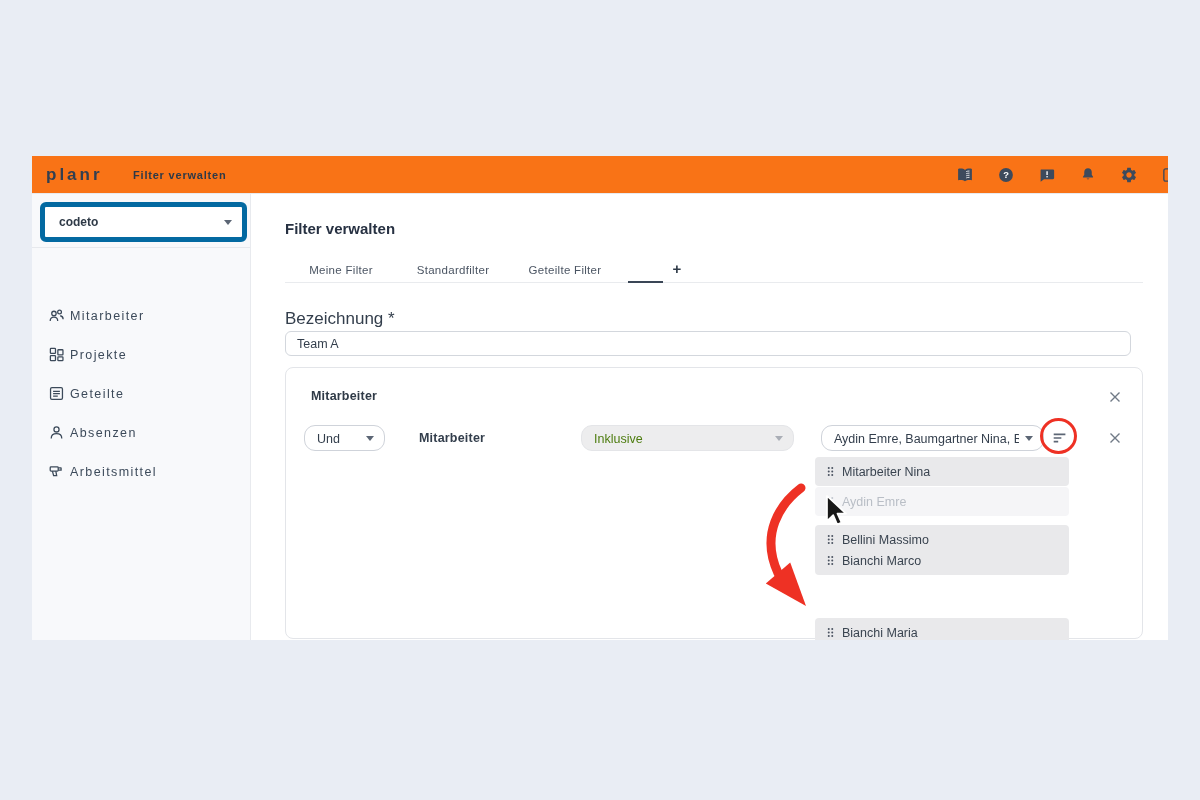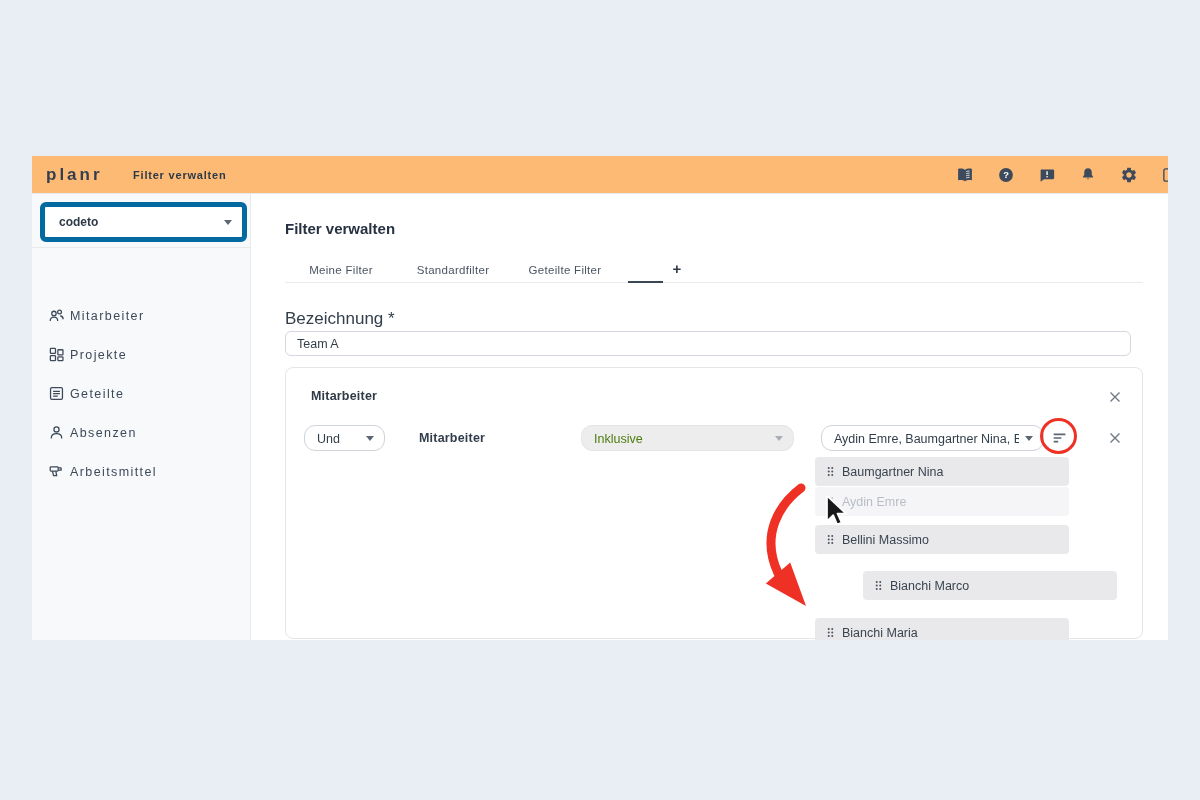--- a/index.html
+++ b/index.html
@@ -8,21 +8,21 @@
     background:#e9edf4;
     font-family:"Liberation Sans", sans-serif;
     overflow:hidden;
     -webkit-font-smoothing:antialiased;
   }
   .window{
     position:absolute;left:32px;top:156px;width:1136px;height:484px;
     background:#ffffff;overflow:hidden;
   }
   
-  .topbar{position:absolute;left:0;top:0;width:1155px;height:37px;background:#fdba74;border-bottom:1px solid #e8eaee;}
+  .topbar{position:absolute;left:0;top:0;width:1155px;height:37px;background:#f97316;border-bottom:1px solid #e8eaee;}
   .logo{position:absolute;left:14px;top:9px;font-size:17px;font-weight:bold;letter-spacing:3px;color:#323f50;}
   .topbar-title{position:absolute;left:101px;top:13px;font-size:11px;font-weight:bold;letter-spacing:0.8px;color:#2e3947;}
   .topbar-icons{position:absolute;right:8px;top:0;height:37px;display:flex;align-items:center;gap:23px;}
   .tb-icon{width:18px;height:18px;display:block;cursor:pointer;}
   
   .sidebar{position:absolute;left:0;top:38px;width:218px;height:446px;background:#f8f9fb;border-right:1px solid #e8eaee;}
   .ws-select{position:absolute;left:8px;top:8px;width:197px;height:30px;background:#fff;border:5px solid #0369a1;border-radius:6px;}
   .ws-select .ws-label{position:absolute;left:14px;top:8px;font-size:12px;font-weight:bold;color:#2f3a47;}
   .sb-divider{position:absolute;left:0;top:53px;width:218px;height:1px;background:#e7e9ed;}
   .nav-item{position:absolute;left:0;width:218px;height:30px;cursor:pointer;}
@@ -192,21 +192,21 @@
 
     <div class="emp-item" style="top:89px;">
       <svg class="handle" viewBox="0 0 8 12" fill="#4a5260">
         <circle cx="2" cy="2" r="1.15"></circle>
           <circle cx="6" cy="2" r="1.15"></circle>
           <circle cx="2" cy="6" r="1.15"></circle>
           <circle cx="6" cy="6" r="1.15"></circle>
           <circle cx="2" cy="10" r="1.15"></circle>
           <circle cx="6" cy="10" r="1.15"></circle>
       </svg>
-      <span class="emp-name">Baumgartner Nina</span>
+      <span class="emp-name">Mitarbeiter Nina</span>
     </div>
     <div class="emp-item ghost" style="top:119px;">
       <svg class="handle" viewBox="0 0 8 12" fill="#c2c7cf">
         <circle cx="2" cy="2" r="1.15"></circle>
           <circle cx="6" cy="2" r="1.15"></circle>
           <circle cx="2" cy="6" r="1.15"></circle>
           <circle cx="6" cy="6" r="1.15"></circle>
           <circle cx="2" cy="10" r="1.15"></circle>
           <circle cx="6" cy="10" r="1.15"></circle>
       </svg>
@@ -216,21 +216,21 @@
       <svg class="handle" viewBox="0 0 8 12" fill="#4a5260">
         <circle cx="2" cy="2" r="1.15"></circle>
           <circle cx="6" cy="2" r="1.15"></circle>
           <circle cx="2" cy="6" r="1.15"></circle>
           <circle cx="6" cy="6" r="1.15"></circle>
           <circle cx="2" cy="10" r="1.15"></circle>
           <circle cx="6" cy="10" r="1.15"></circle>
       </svg>
       <span class="emp-name">Bellini Massimo</span>
     </div>
-    <div class="emp-item" style="top:203px;margin-left:48px;">
+    <div class="emp-item" style="top:178px;">
       <svg class="handle" viewBox="0 0 8 12" fill="#4a5260">
         <circle cx="2" cy="2" r="1.15"></circle>
           <circle cx="6" cy="2" r="1.15"></circle>
           <circle cx="2" cy="6" r="1.15"></circle>
           <circle cx="6" cy="6" r="1.15"></circle>
           <circle cx="2" cy="10" r="1.15"></circle>
           <circle cx="6" cy="10" r="1.15"></circle>
       </svg>
       <span class="emp-name">Bianchi Marco</span>
     </div>

